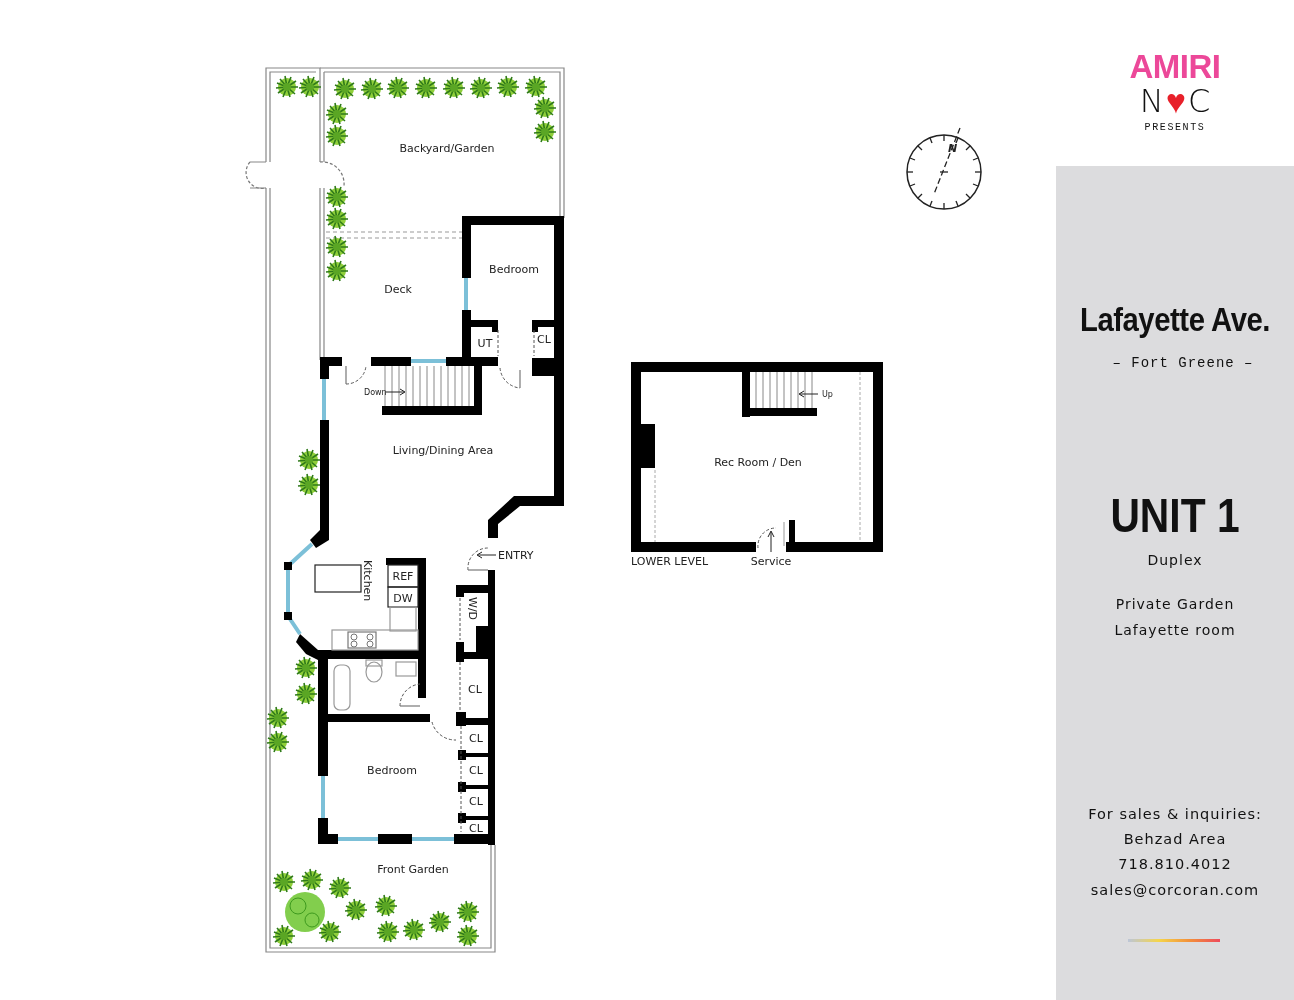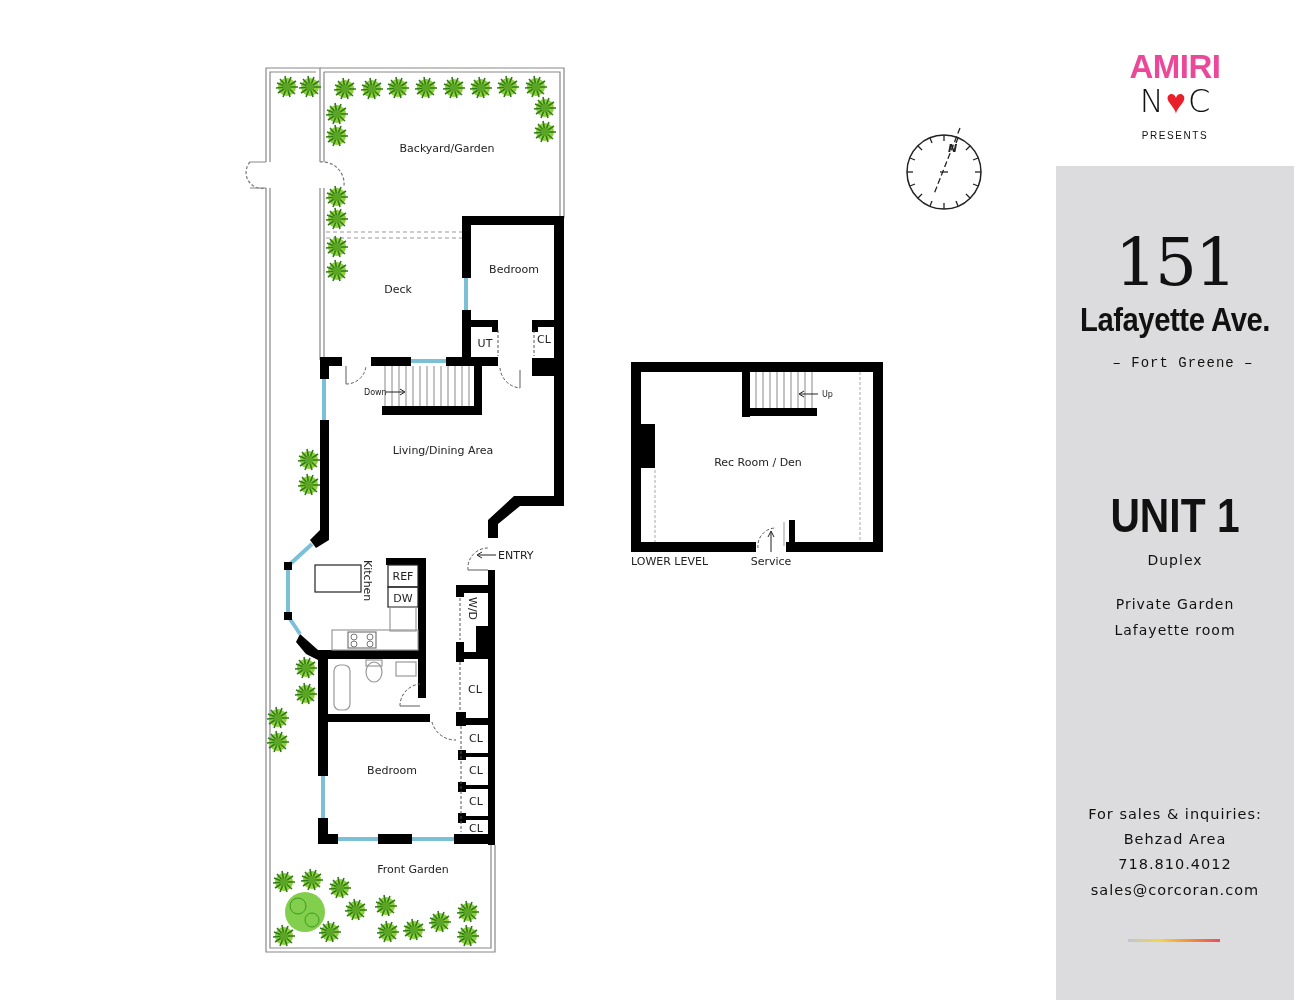--- a/index.html
+++ b/index.html
@@ -6,21 +6,21 @@
   body { width:1294px; height:1000px; position:relative; overflow:hidden; font-family:"DejaVu Sans", sans-serif; }
   .plan { position:absolute; left:0; top:0; width:1056px; height:1000px; }
   .plan svg { position:absolute; left:0; top:0; }
   .lbl { font-family:"DejaVu Sans", sans-serif; font-size:11px; fill:#222; }
   .lbl-sm { font-family:"DejaVu Sans", sans-serif; font-size:8px; fill:#222; }
 
   .logo { position:absolute; left:1100px; top:50px; width:150px; text-align:center; }
   .logo .amiri { font-family:"Liberation Sans", sans-serif; font-weight:bold; font-size:33px; letter-spacing:-0.5px; color:#ec4899; line-height:34px; }
   .logo .nyc { font-family:"DejaVu Sans", sans-serif; font-weight:200; font-size:32px; color:#111; line-height:34px; display:flex; justify-content:center; align-items:center; gap:2px; }
   .logo .heart { color:#e8202a; font-size:34px; line-height:30px; }
-  .logo .presents { font-family:Liberation Sans, sans-serif; font-size:10px; letter-spacing:1.6px; color:#111; margin-top:12px; }
+  .logo .presents { font-family:Liberation Mono, monospace; font-size:10px; letter-spacing:1.6px; color:#111; margin-top:4px; }
 
   .panel { position:absolute; left:1056px; top:166px; width:238px; height:834px; background:#dcdcde; text-align:center; color:#111; }
   .panel .num { position:absolute; top:62px; left:0; width:100%; font-family:"DejaVu Serif", serif; font-size:66px; line-height:70px; letter-spacing:-2px; }
   .panel .street { position:absolute; top:134px; left:0; width:100%; font-family:"Liberation Sans", sans-serif; font-weight:bold; font-size:34px; transform:scaleX(0.86); letter-spacing:-0.5px; }
   .panel .hood { position:absolute; top:189px; left:8px; width:100%; font-family:Liberation Mono, monospace; font-size:14px; letter-spacing:1px; }
   .panel .unit { position:absolute; top:322px; left:0; width:100%; font-family:"Liberation Sans", sans-serif; font-weight:bold; font-size:48px; transform:scaleX(0.85); letter-spacing:0px; }
   .panel .feat { position:absolute; left:0; width:100%; font-family:"DejaVu Sans", sans-serif; font-size:14px; letter-spacing:1px; }
   .panel .contact { position:absolute; left:0; width:100%; font-family:"DejaVu Sans", sans-serif; font-size:14.5px; letter-spacing:1px; }
   .panel .brand { position:absolute; top:746px; left:0; width:100%; font-family:"DejaVu Serif", serif; font-style:italic; font-size:22px; color:#222; letter-spacing:0px; }
   .panel .brandbar { position:absolute; top:773px; left:72px; width:92px; height:3px; background:linear-gradient(90deg,#bcc6d8,#f5d54a,#f3903a,#ee4b5c); }
@@ -316,21 +316,20 @@
   <div class="amiri">AMIRI</div>
   <div class="nyc">
     <span>N</span>
     <span class="heart">♥</span>
     <span>C</span>
   </div>
   <div class="presents">PRESENTS</div>
 </div>
 
 <div class="panel">
-  <div class="num">151</div>
   <div class="street">Lafayette Ave.</div>
   <div class="hood">– Fort Greene –</div>
   <div class="unit">UNIT 1</div>
   <div class="feat" style="top:386px">Duplex</div>
   <div class="feat" style="top:430px">Private Garden</div>
   <div class="feat" style="top:456px">Lafayette room</div>
   <div class="contact" style="top:640px">For sales &amp; inquiries:</div>
   <div class="contact" style="top:665px">Behzad Area</div>
   <div class="contact" style="top:690px">718.810.4012</div>
   <div class="contact" style="top:716px">sales@corcoran.com</div>

